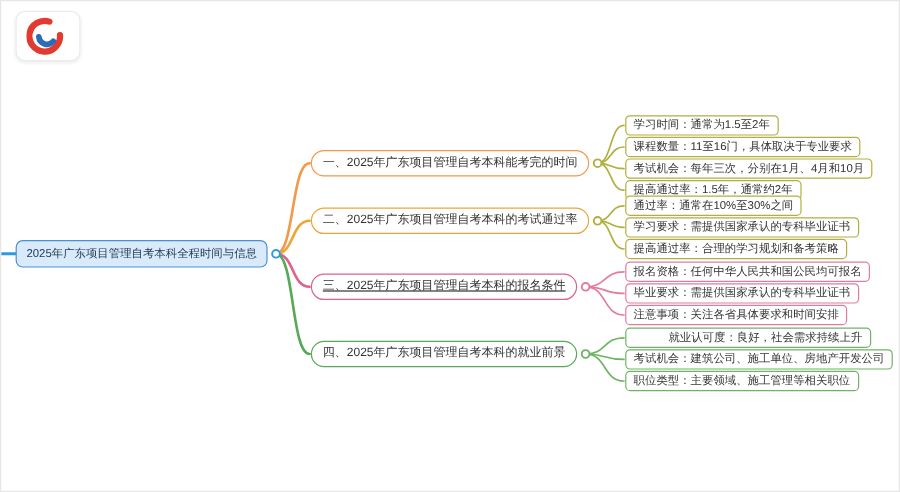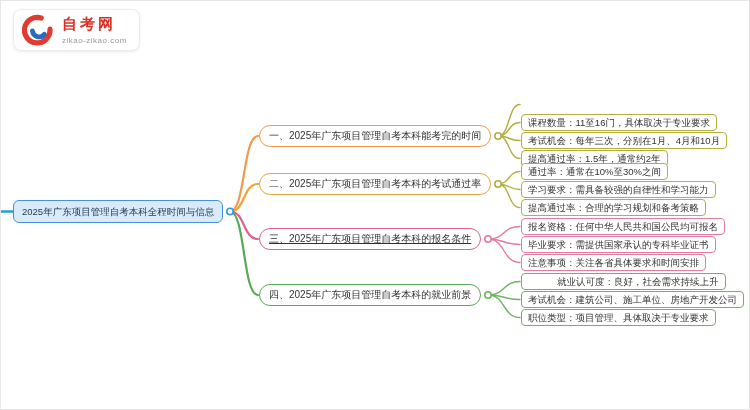--- a/index.html
+++ b/index.html
@@ -46,41 +46,38 @@
       <circle cx="497" cy="183" r="3.2" fill="#fff" stroke="#b2af3e" stroke-width="1.6"></circle>
       <circle cx="487" cy="238" r="3.2" fill="#fff" stroke="#e27ba0" stroke-width="1.6"></circle>
       <circle cx="487" cy="294" r="3.2" fill="#fff" stroke="#6fb465" stroke-width="1.6"></circle>
     </svg>
 
   <div class="logo">
     <svg class="logo-icon" viewBox="0 0 40 40">
       <path d="M24 5 A16 16 0 1 0 35 19" fill="none" stroke="#e23a2e" stroke-width="6.5" stroke-linecap="round"></path>
       <path d="M13 21 a8.5 8.5 0 0 0 15 4.5" fill="none" stroke="#2b6cb8" stroke-width="6" stroke-linecap="round"></path>
     </svg>
-    <div>
-      <div class="logo-name">自考网</div>
-      <div class="logo-domain">zikao-zikao.com</div>
-    </div>
   </div>
 
   <div class="node root" style="left: 12px; top: 199px; border-color: rgb(74, 144, 217); background: rgb(217, 234, 251);">2025年广东项目管理自考本科全程时间与信息</div>
 
   <div class="node branch" style="left: 258px; top: 124px; border-color: rgb(242, 153, 74);">一、2025年广东项目管理自考本科能考完的时间</div>
   <div class="node branch" style="left: 258px; top: 172px; border-color: rgb(237, 165, 59);">二、2025年广东项目管理自考本科的考试通过率</div>
   <div class="node branch" style="left: 258px; top: 227px; border-color: rgb(224, 96, 142); text-decoration: underline;">三、2025年广东项目管理自考本科的报名条件</div>
   <div class="node branch" style="left: 258px; top: 283px; border-color: rgb(87, 169, 87);">四、2025年广东项目管理自考本科的就业前景</div>
 
+  <div class="node leaf" style="left: 520px; top: 95px; border-color: rgb(178, 175, 62);">学习时间：通常为1.5至2年</div>
   <div class="node leaf" style="left: 520px; top: 113px; border-color: rgb(178, 175, 62);">课程数量：11至16门，具体取决于专业要求</div>
   <div class="node leaf" style="left: 520px; top: 131px; border-color: rgb(178, 175, 62);">考试机会：每年三次，分别在1月、4月和10月</div>
   <div class="node leaf" style="left: 520px; top: 149px; border-color: rgb(178, 175, 62);">提高通过率：1.5年，通常约2年</div>
 
   <div class="node leaf" style="left: 520px; top: 162px; border-color: rgb(178, 175, 62);">通过率：通常在10%至30%之间</div>
-  <div class="node leaf" style="left: 520px; top: 180px; border-color: rgb(178, 175, 62);">学习要求：需具备较强的自律性和学习能力</div>
+  <div class="node leaf" style="left: 520px; top: 180px; border-color: rgb(178, 175, 62);">学习要求：需提供国家承认的专科毕业证书</div>
   <div class="node leaf" style="left: 520px; top: 198px; border-color: rgb(178, 175, 62); text-align: right;">提高通过率：合理的学习规划和备考策略</div>
 
   <div class="node leaf" style="left: 520px; top: 217px; border-color: rgb(226, 123, 160);">报名资格：任何中华人民共和国公民均可报名</div>
   <div class="node leaf" style="left: 520px; top: 235px; border-color: rgb(226, 123, 160);">毕业要求：需提供国家承认的专科毕业证书</div>
   <div class="node leaf" style="left: 520px; top: 253px; border-color: rgb(226, 123, 160);">注意事项：关注各省具体要求和时间安排</div>
 
   <div class="node leaf" style="left: 520px; top: 272px; border-color: rgb(111, 180, 101); padding-left: 35px;">就业认可度：良好，社会需求持续上升</div>
   <div class="node leaf" style="left: 520px; top: 290px; border-color: rgb(111, 180, 101);">考试机会：建筑公司、施工单位、房地产开发公司</div>
-  <div class="node leaf" style="left: 520px; top: 308px; border-color: rgb(111, 180, 101);">职位类型：项目管理、具体取决于专业要求</div>
+  <div class="node leaf" style="left: 520px; top: 308px; border-color: rgb(111, 180, 101);">职位类型：主要领域、施工管理等相关职位</div>
 </div>
 
 </body></html>

